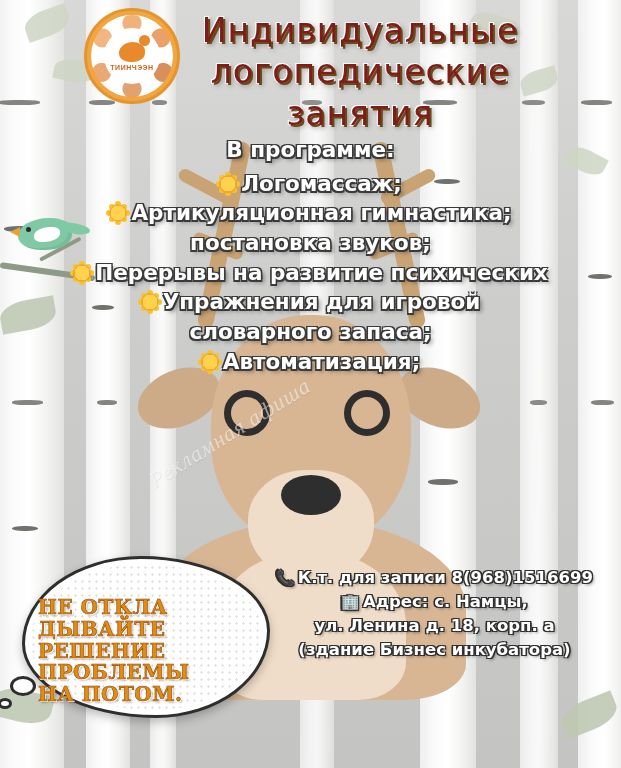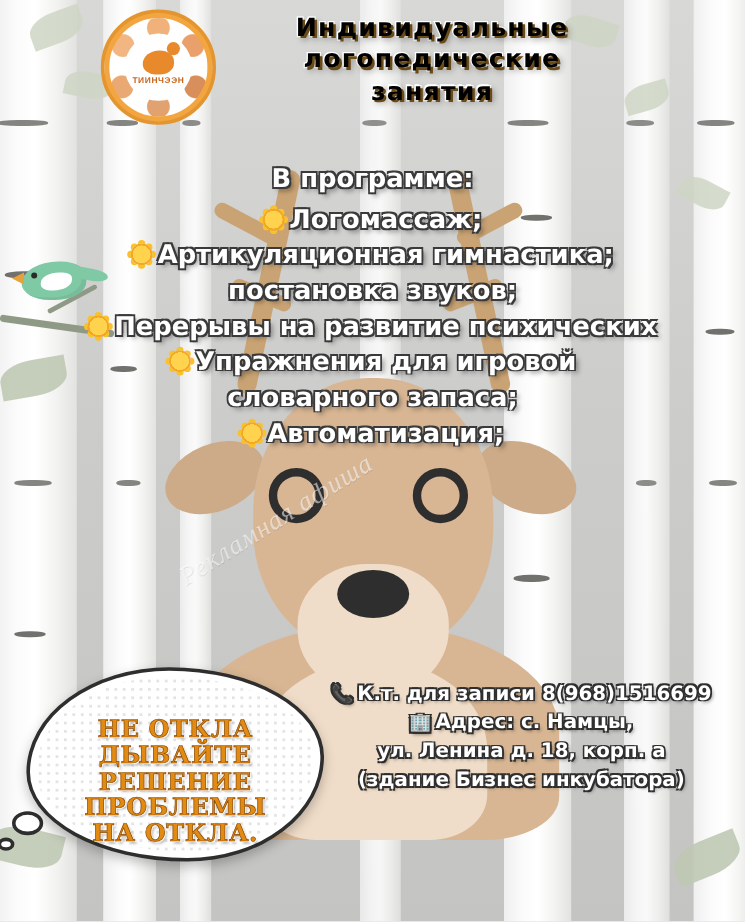--- a/index.html
+++ b/index.html
@@ -221,24 +221,24 @@
   
   .title {
     position: absolute;
     left: 170px; top: 10px;
     width: 380px;
     text-align: center;
     z-index: 6;
   }
   .title .line {
     font-family: "DejaVu Sans", sans-serif;
-    font-weight: bold;
-    font-size: 21px;
+    font-weight: normal;
+    font-size: 33px;
     letter-spacing: 1px;
-    color: #000000;
+    color: #7f1d1d;
     -webkit-text-stroke: 2px #ffffff;
     paint-order: stroke fill;
     text-shadow:
       2px 2px 0 #6a4a16,
       -1px -1px 0 #ffffff,
       3px 3px 5px rgba(0,0,0,.35);
     line-height: 1.25;
   }
 
   
@@ -330,21 +330,21 @@
     border-radius: 50%;
   }
   .tail1 { width: 26px; height: 20px; left: -12px; top: 120px; }
   .tail2 { width: 14px; height: 11px; left: -24px; top: 142px; }
 
   .callout .ctext {
     position: absolute;
     inset: 18px 16px;
     display: flex;
     flex-direction: column;
-    align-items: center;
+    align-items: flex-start;
     justify-content: center;
     gap: 1px;
     margin-top: 28px;
   }
   .callout .ctext span {
     font-family: "DejaVu Serif", serif;
     font-weight: bold;
     font-size: 20px;
     letter-spacing: .5px;
     color: #e28b12;
@@ -483,17 +483,17 @@
   <div class="callout">
     <div class="tail2"></div>
     <div class="tail1"></div>
     <div class="blob"></div>
     <div class="blob-dots"></div>
     <div class="ctext">
       <span>НЕ ОТКЛА</span>
       <span>ДЫВАЙТЕ</span>
       <span>РЕШЕНИЕ</span>
       <span>ПРОБЛЕМЫ</span>
-      <span>НА ОТКЛА.</span>
+      <span>НА ПОТОМ.</span>
     </div>
   </div>
 
 </div>
 
 </body></html>

